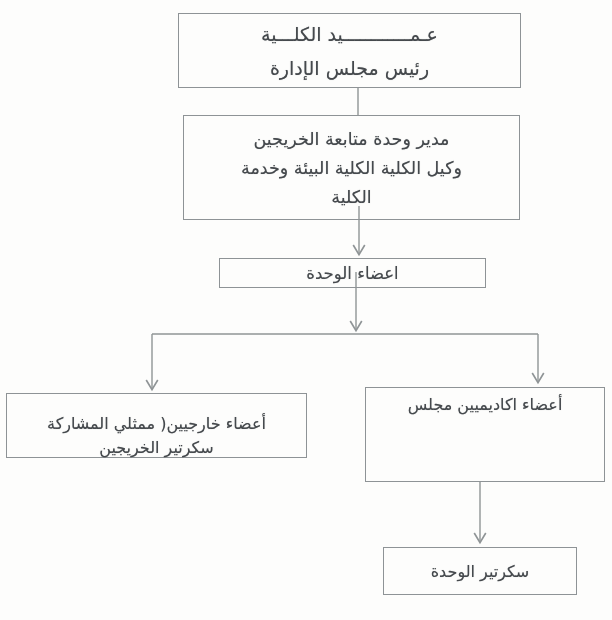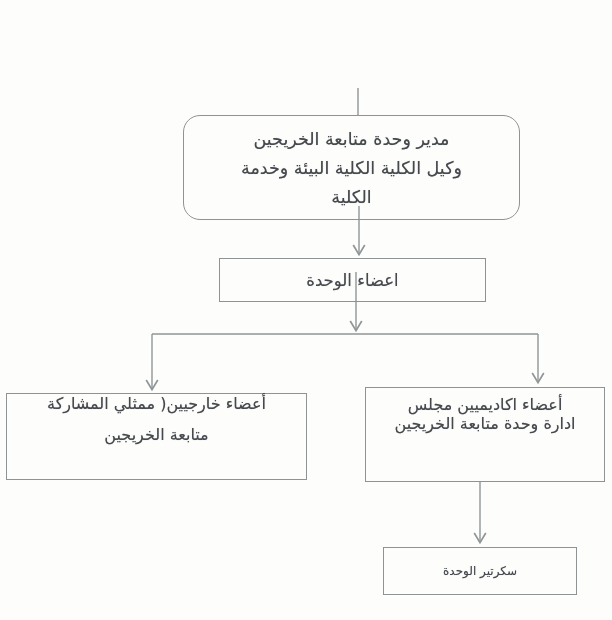--- a/index.html
+++ b/index.html
@@ -20,25 +20,25 @@
     flex-direction:column;
     align-items:center;
     box-sizing:border-box;
     text-shadow:0 0 0.7px rgba(80,85,88,.55);
     letter-spacing:0.2px;
   }
   .node .ln{white-space:nowrap;}
   #svg-layer{position:absolute;top:0;left:0;pointer-events:none;}
   
   #n-dean      {left:178px;top:13px;width:343px;height:75px;justify-content:center;gap:12px;font-size:19px;}
-  #n-director  {left:183px;top:115px;width:337px;height:105px;justify-content:center;gap:9px;font-size:17.5px;border-radius:17px;}
-  #n-members   {left:219px;top:258px;width:267px;height:44px;justify-content:center;font-size:16.5px;}
-  #n-external  {left:6px;  top:393px;width:301px;height:87px;justify-content:flex-start;gap:12px;font-size:16px;}
+  #n-director  {left:183px;top:115px;width:337px;height:105px;justify-content:center;gap:9px;font-size:17.5px;}
+  #n-members   {left:219px;top:258px;width:267px;height:30px;justify-content:center;font-size:16.5px;}
+  #n-external  {left:6px;  top:393px;width:301px;height:65px;justify-content:flex-end;gap:5px;font-size:16px;}
   #n-academic  {left:365px;top:387px;width:240px;height:95px;justify-content:flex-start;padding-top:7px;gap:0;font-size:16px;}
-  #n-secretary {left:383px;top:547px;width:194px;height:48px;justify-content:center;font-size:12px;}
+  #n-secretary {left:383px;top:547px;width:194px;height:48px;justify-content:center;font-size:16px;}
 </style>
 </head>
 <body>
 
 <div id="canvas">
 
   <svg id="svg-layer" width="612" height="620" viewBox="0 0 612 620">
     <defs>
       <marker id="ah" viewBox="0 0 12 12" refX="9" refY="6" markerWidth="11" markerHeight="11" orient="auto">
         <path d="M2,1.5 L9.5,6 L2,10.5" fill="none" stroke="#8f9496" stroke-width="1.3"></path>
@@ -53,38 +53,41 @@
 
     <line x1="152" y1="334" x2="538" y2="334" stroke="#8f9496" stroke-width="1.4"></line>
 
     <line x1="152" y1="334" x2="152" y2="389" stroke="#8f9496" stroke-width="1.4" marker-end="url(#ah)"></line>
 
     <line x1="538" y1="334" x2="538" y2="382" stroke="#8f9496" stroke-width="1.4" marker-end="url(#ah)"></line>
 
     <line x1="480" y1="482" x2="480" y2="542" stroke="#8f9496" stroke-width="1.4" marker-end="url(#ah)"></line>
   </svg>
 
+  <div class="node" id="n-dean">
+    <div class="ln">عـمــــــــــــيد الكلـــية</div>
+    <div class="ln">رئيس مجلس الإدارة</div>
+  </div>
 
   <div class="node" id="n-director">
     <div class="ln">مدير وحدة متابعة الخريجين</div>
     <div class="ln">وكيل الكلية الكلية البيئة وخدمة</div>
     <div class="ln">الكلية</div>
   </div>
 
   <div class="node" id="n-members">
     <div class="ln">اعضاء الوحدة</div>
   </div>
 
   <div class="node" id="n-external">
     <div class="ln">أعضاء خارجيين( ممثلي المشاركة</div>
-    <div class="ln">متابعة الخريجين</div>
+    <div class="ln">سكرتير الخريجين</div>
   </div>
 
   <div class="node" id="n-academic">
     <div class="ln">أعضاء اكاديميين  مجلس</div>
-    <div class="ln">ادارة وحدة متابعة الخريجين</div>
   </div>
 
   <div class="node" id="n-secretary">
     <div class="ln">سكرتير الوحدة</div>
   </div>
 
 </div>
 
 </body></html>

